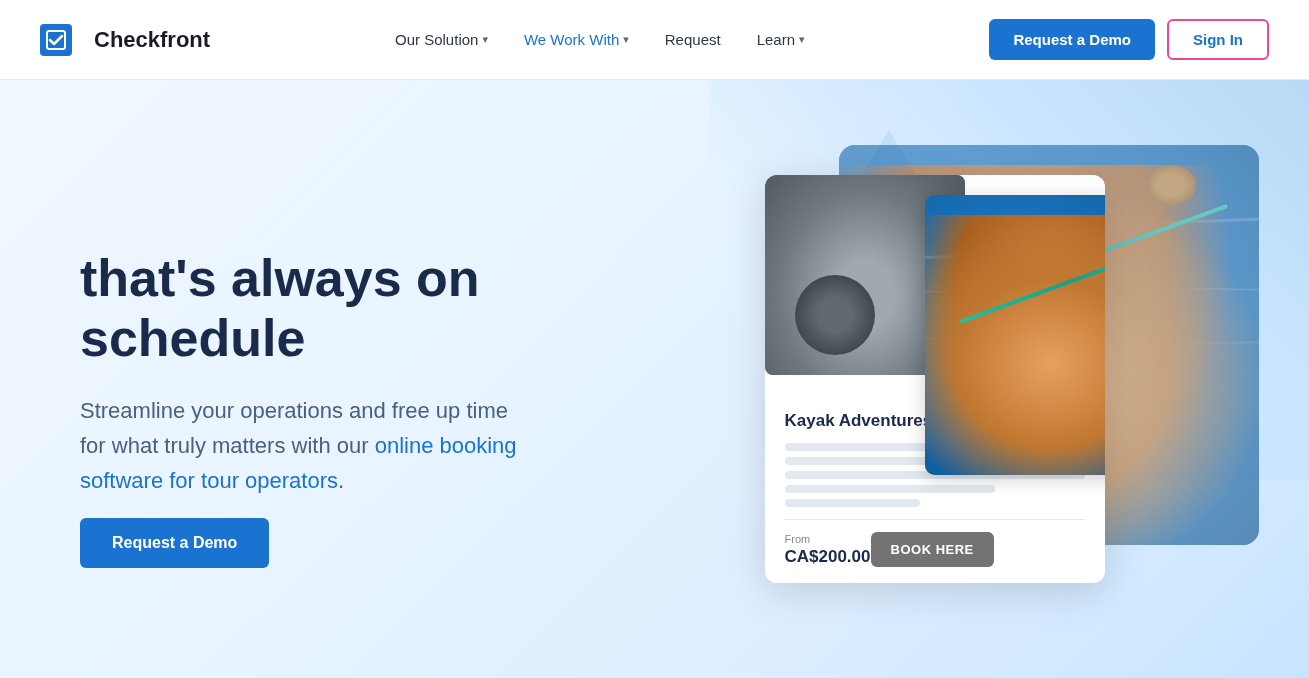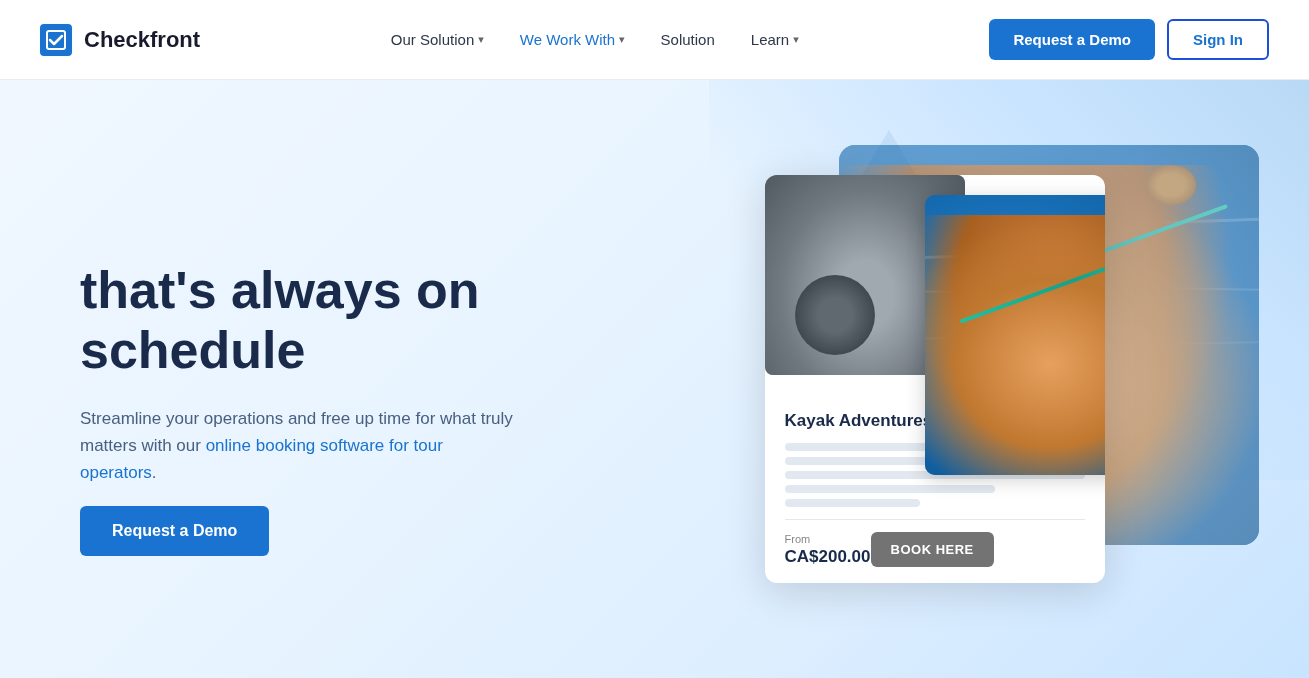--- a/index.html
+++ b/index.html
@@ -4,21 +4,21 @@
   <style>
     * { margin: 0; padding: 0; box-sizing: border-box; }
     body { font-family: -apple-system, BlinkMacSystemFont, 'Segoe UI', sans-serif; width: 1309px; height: 678px; overflow: hidden; background: #fff; }
 
     
     nav {
       display: flex; align-items: center; justify-content: space-between;
       padding: 0 40px; height: 80px; background: #fff;
       border-bottom: 1px solid #e8ecef; position: relative; z-index: 10;
     }
-    .logo { display: flex; align-items: center; gap: 12px; text-decoration: none; }
+    .logo { display: flex; align-items: center; gap: 22px; text-decoration: none; }
     .logo-icon {
       width: 32px; height: 32px; background: #1a73d0; border-radius: 4px;
       display: flex; align-items: center; justify-content: center;
     }
     .logo-icon svg { width: 20px; height: 20px; }
     .logo-text { font-size: 22px; font-weight: 700; color: #1a1a2e; }
     .nav-links { display: flex; align-items: flex-start; gap: 8px; }
     .nav-item {
       display: flex; align-items: center; gap: 4px;
       padding: 8px 14px; font-size: 15px; color: #2d3748;
@@ -26,21 +26,21 @@
     }
     .nav-item.active { color: #1a73d0; }
     .nav-item .chevron { font-size: 11px; color: #666; }
     .nav-actions { display: flex; align-items: center; gap: 12px; }
     .btn-demo {
       background: #1a73d0; color: #fff; border: none;
       padding: 12px 24px; border-radius: 6px; font-size: 15px; font-weight: 600;
       cursor: pointer;
     }
     .btn-signin {
-      background: #fff; color: #1a73d0; border: 2px solid #1d4ed8;
+      background: #fff; color: #1a73d0; border: 2px solid #ec4899;
       padding: 10px 24px; border-radius: 6px; font-size: 15px; font-weight: 600;
       cursor: pointer;
     }
 
     
     .hero {
       display: flex; align-items: center;
       padding: 0 80px 0 80px;
       height: 598px;
       background: linear-gradient(135deg, #f0f7ff 0%, #e8f4ff 40%, #ddeeff 70%, #c8e4ff 100%);
@@ -53,21 +53,21 @@
       background: linear-gradient(225deg, #b8d9f5 0%, #c9e4ff 30%, transparent 70%);
       border-radius: 0 0 0 50%;
       z-index: 0;
     }
     .hero-left { flex: 1; z-index: 2; max-width: 560px; }
     .hero-title {
       font-size: 52px; font-weight: 800; color: #1a2a4a; line-height: 1.15;
       margin-bottom: 24px;
     }
     .hero-subtitle {
-      font-size: 17px; color: #4a6080; line-height: 1.6;
+      font-size: 22px; color: #4a6080; line-height: 1.6;
       margin-bottom: 20px; max-width: 440px;
     }
     .hero-subtitle a { color: #1a73d0; text-decoration: none; }
     .btn-hero {
       background: #1a73d0; color: #fff; border: none;
       padding: 16px 32px; border-radius: 6px; font-size: 16px; font-weight: 700;
       cursor: pointer;
     }
 
     
@@ -193,21 +193,21 @@
   <div class="nav-links">
     <a class="nav-item">
       <span>Our Solution</span>
       <span class="chevron">▾</span>
     </a>
     <a class="nav-item active">
       <span>We Work With</span>
       <span class="chevron">▾</span>
     </a>
     <a class="nav-item">
-      <span>Solution</span>
+      <span>Request</span>
     </a>
     <a class="nav-item">
       <span>Learn</span>
       <span class="chevron">▾</span>
     </a>
   </div>
 
   <div class="nav-actions">
     <button class="btn-demo">Request a Demo</button>
     <button class="btn-signin">Sign In</button>

